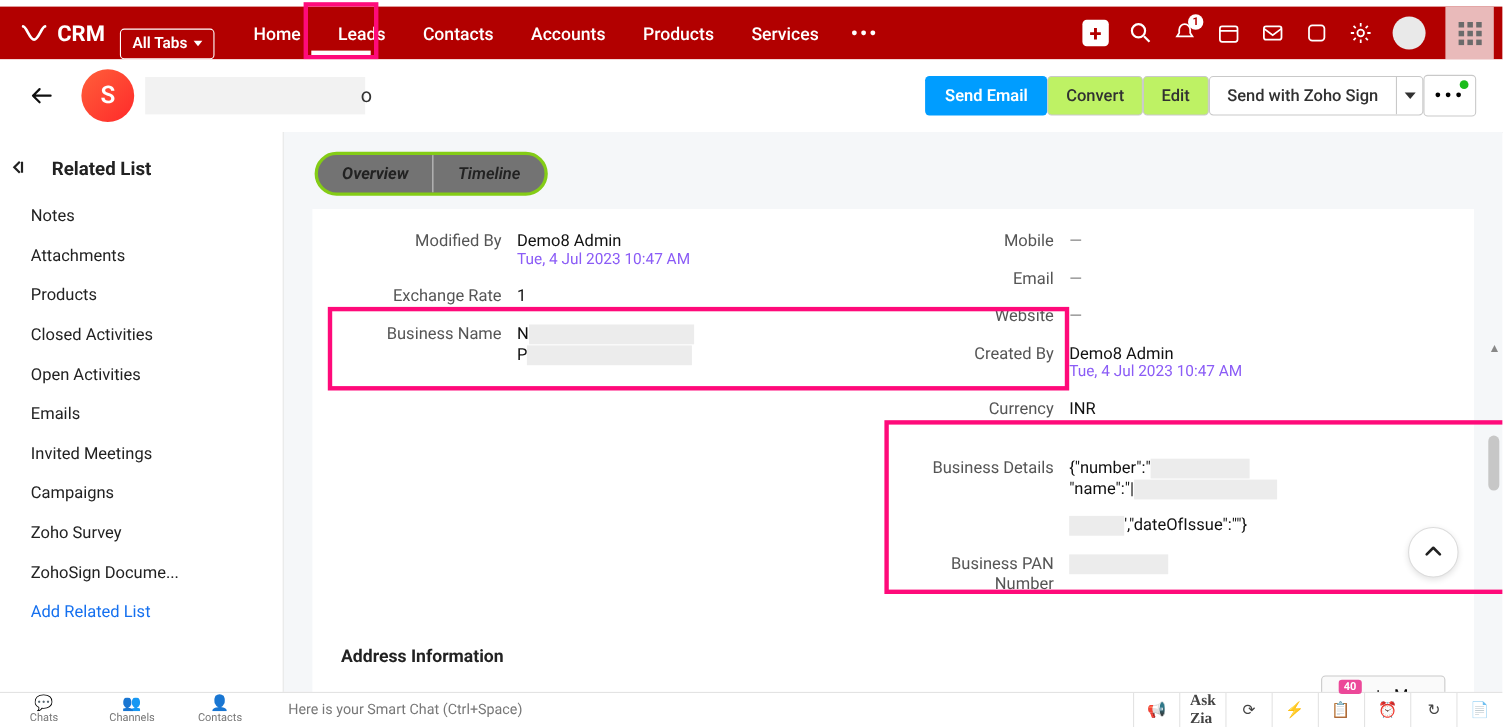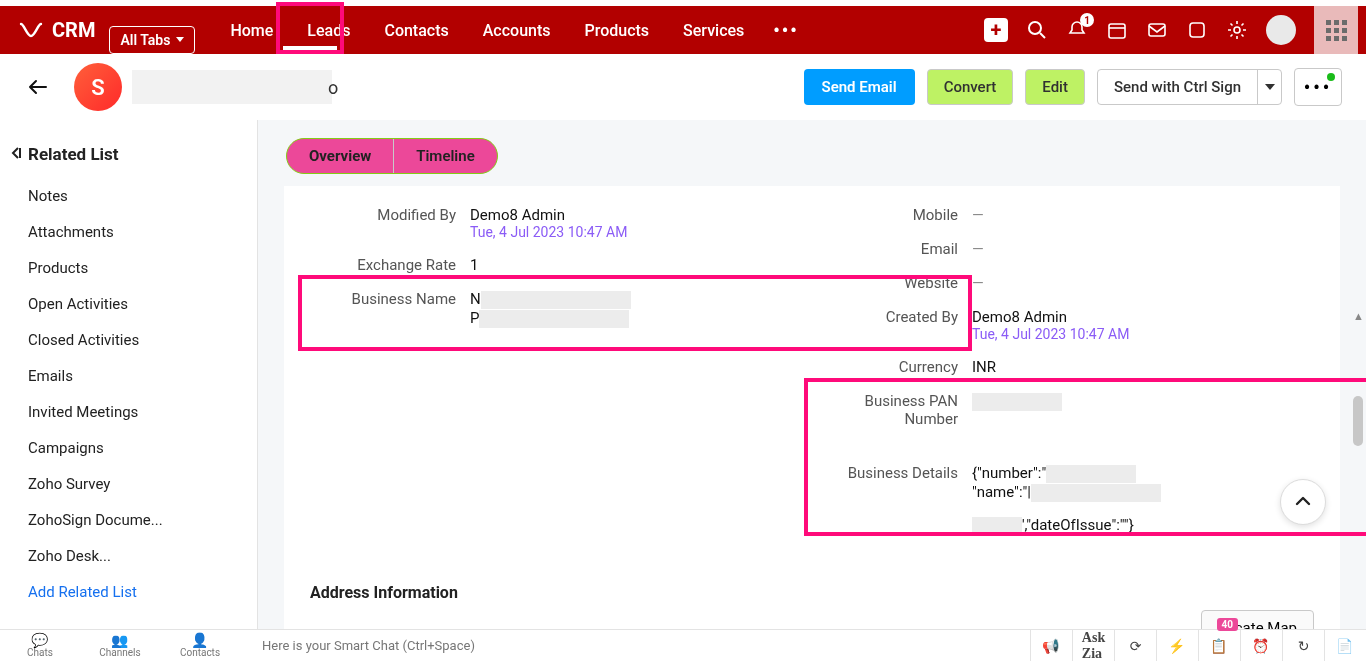--- a/index.html
+++ b/index.html
@@ -24,42 +24,42 @@
   .tb-apps .grid { display:grid; grid-template-columns:repeat(3,5px); grid-template-rows:repeat(3,5px); gap:3px; }
   .tb-apps .grid span { width:5px; height:5px; background:#6b6b6b; }
 
   .leads-highlight { position:absolute; top:2px; left:276px; width:68px; height:52px; border:4px solid #ff0a7a; }
   .leads-underline { position:absolute; top:46px; left:283px; width:54px; height:4px; background:#fff; }
 
   .record-header { position:absolute; top:54px; left:0; right:0; height:66px; display:flex; align-items:center; padding:0 24px 0 24px; background:#fff; }
   .back-arrow { cursor:pointer; width:28px; height:28px; display:flex; align-items:center; justify-content:center; }
   .record-avatar { width:48px; height:48px; border-radius:50%; background:linear-gradient(135deg,#ff5f3a,#ff2a2a); display:flex; align-items:center; justify-content:center; color:#fff; font-size:22px; font-weight:600; margin-left:22px; }
   .record-name-mask { width:200px; height:34px; background:#f2f2f2; margin-left:10px; display:flex; align-items:center; font-size:18px; color:#333; padding-left:6px; }
-  .record-actions { margin-left:auto; display:flex; gap:12px; align-items:center; }
+  .record-actions { margin-left:auto; display:flex; align-items:center; }
   .btn-primary { background:#009dff; color:#fff; border:none; border-radius:4px; padding:9px 18px; font-size:15px; font-weight:600; cursor:pointer; }
   .btn-outline { background:#bef264; border:1px solid #c9c9c9; color:#313131; border-radius:4px; padding:8px 16px; font-size:15px; font-weight:500; cursor:pointer; }
   .btn-split { display:flex; border:1px solid #c9c9c9; border-radius:4px; overflow:hidden; }
   .btn-split .bs-main { padding:8px 16px; font-size:15px; font-weight:500; color:#313131; cursor:pointer; }
   .btn-split .bs-caret { width:24px; display:flex; align-items:center; justify-content:center; border-left:1px solid #c9c9c9; cursor:pointer; }
   .btn-split .bs-caret .tri { border-left:5px solid transparent; border-right:5px solid transparent; border-top:6px solid #313131; }
   .btn-more { width:48px; height:38px; border:1px solid #c9c9c9; border-radius:4px; display:flex; align-items:center; justify-content:center; font-size:18px; letter-spacing:3px; font-weight:700; cursor:pointer; position:relative; }
   .btn-more .dot-green { position:absolute; top:4px; right:6px; width:8px; height:8px; background:#1abc1a; border-radius:50%; }
 
   .divider-top { position:absolute; top:120px; left:0; right:0; height:1px; background:#e3e3e3; }
 
   .left-panel { position:absolute; top:120px; left:0; width:258px; bottom:32px; background:#fff; border-right:1px solid #e3e3e3; overflow:hidden; }
-  .left-header { display:flex; align-items:center; gap:4px; padding:24px 18px 14px 10px; font-size:17px; font-weight:700; color:#222; }
+  .left-header { display:flex; align-items:center; gap:23px; padding:24px 18px 14px 10px; font-size:17px; font-weight:700; color:#222; }
   .collapse-icon { cursor:pointer; }
   .left-list { padding-left:28px; }
   .left-item { font-size:15px; color:#222; padding:9px 0; cursor:pointer; }
   .left-item.link { color:#1570ef; }
 
   .content { position:absolute; top:120px; left:258px; right:0; bottom:32px; background:#f5f7f9; overflow:hidden; }
   .tabs-wrap { padding:18px 0 12px 28px; }
-  .tabs { display:inline-flex; border:1px solid #84cc16; border-radius:20px; overflow:hidden; background:#ec4899; }
+  .tabs { display:inline-flex; border:3px solid #84cc16; border-radius:20px; overflow:hidden; background:#737373;font-style:italic; }
   .tab { padding:8px 22px; font-size:15px; font-weight:600; color:#222; cursor:pointer; }
   .tab.active { font-weight:700; border-right:1px solid #c9c9c9; }
 
   .detail-panel { background:#fff; margin:0 26px 0 26px; position:relative; padding: 12px 26px 40px 26px; height: 486px; }
   .fields { display:flex; }
   .col { flex:1; }
   .field-row { display:flex; padding:8px 0; }
   .field-label { width:160px; text-align:right; color:#555; font-size:15px; padding-right:14px; }
   .field-value { color:#111; font-size:15px; max-width:220px; }
   .field-value.sub { color:#8b5cf6; font-size:14px; }
@@ -177,21 +177,21 @@
   </div>
   <div class="record-avatar">S</div>
   <div class="record-name-mask">
       <span style="margin-left:190px;">o</span>
     </div>
   <div class="record-actions">
     <button class="btn-primary">Send Email</button>
     <button class="btn-outline">Convert</button>
     <button class="btn-outline">Edit</button>
     <div class="btn-split">
-      <div class="bs-main">Send with Ctrl Sign</div>
+      <div class="bs-main">Send with Zoho Sign</div>
       <div class="bs-caret">
           <div class="tri"></div>
         </div>
     </div>
     <div class="btn-more">•••<span class="dot-green"></span></div>
   </div>
 </div>
 <div class="divider-top"></div>
 
 <div class="left-panel">
@@ -201,28 +201,27 @@
           <path d="M8 2L3 7l5 5" stroke="#222" stroke-width="2" fill="none"></path>
           <line x1="10" y1="2" x2="10" y2="12" stroke="#222" stroke-width="2"></line>
         </svg>
     </span>
     <span>Related List</span>
   </div>
   <div class="left-list">
     <div class="left-item">Notes</div>
     <div class="left-item">Attachments</div>
     <div class="left-item">Products</div>
+    <div class="left-item">Closed Activities</div>
     <div class="left-item">Open Activities</div>
-    <div class="left-item">Closed Activities</div>
     <div class="left-item">Emails</div>
     <div class="left-item">Invited Meetings</div>
     <div class="left-item">Campaigns</div>
     <div class="left-item">Zoho Survey</div>
     <div class="left-item">ZohoSign Docume...</div>
-    <div class="left-item">Zoho Desk...</div>
     <div class="left-item link">Add Related List</div>
   </div>
 </div>
 
 <div class="content">
   <div class="tabs-wrap">
     <div class="tabs">
       <div class="tab active">Overview</div>
       <div class="tab">Timeline</div>
     </div>
@@ -267,31 +266,31 @@
         <div class="field-row">
           <div class="field-label">Created By</div>
           <div>
             <div class="field-value">Demo8 Admin</div>
             <div class="field-value sub">Tue, 4 Jul 2023 10:47 AM</div>
           </div>
         </div>
         <div class="field-row">
           <div class="field-label">Currency</div>
           <div class="field-value">INR</div>
-        </div>
-        <div class="field-row">
-          <div class="field-label">Business PAN Number</div>
-          <div class="field-value"><span class="value-mask small"></span></div>
         </div>
         <div class="field-row" style="padding-top:28px;">
           <div class="field-label">Business Details</div>
           <div>
             <div class="field-value"><span>{"number":"</span><span class="value-mask small"></span><span>"name":"|</span><span class="value-mask mid"></span></div>
             <div class="field-value" style="margin-top:14px;"><span class="value-mask small" style="width:50px;"></span><span>',"dateOfIssue":""}</span></div>
           </div>
+        </div>
+        <div class="field-row">
+          <div class="field-label">Business PAN Number</div>
+          <div class="field-value"><span class="value-mask small"></span></div>
         </div>
       </div>
     </div>
 
     <div class="section-title">Address Information</div>
     <div class="locate-wrap">
       <button class="locate-btn">Locate Map</button>
     </div>
 
     <div class="biz-highlight"></div>

